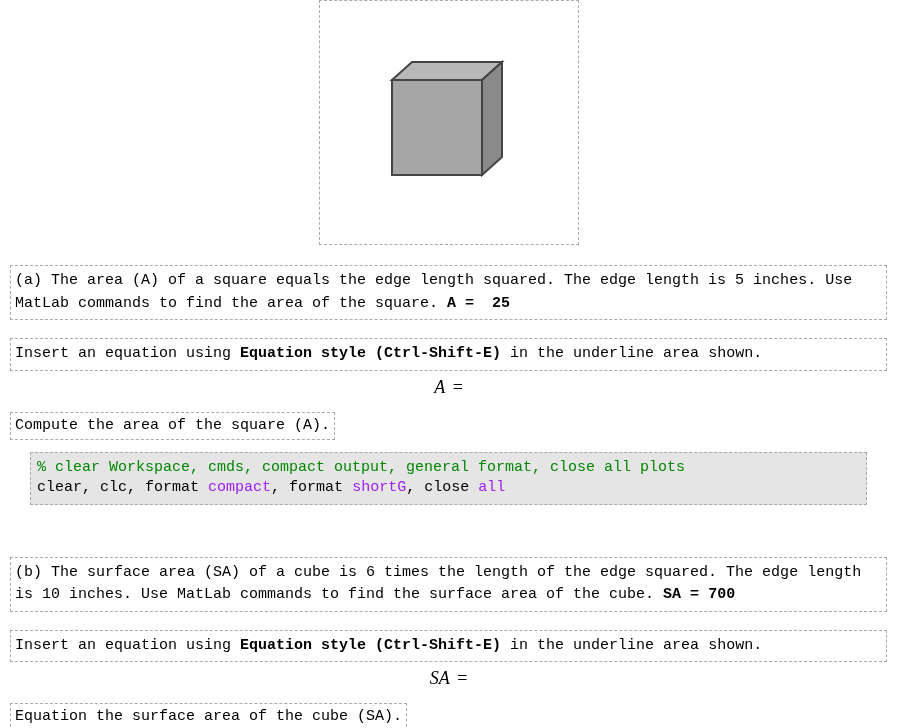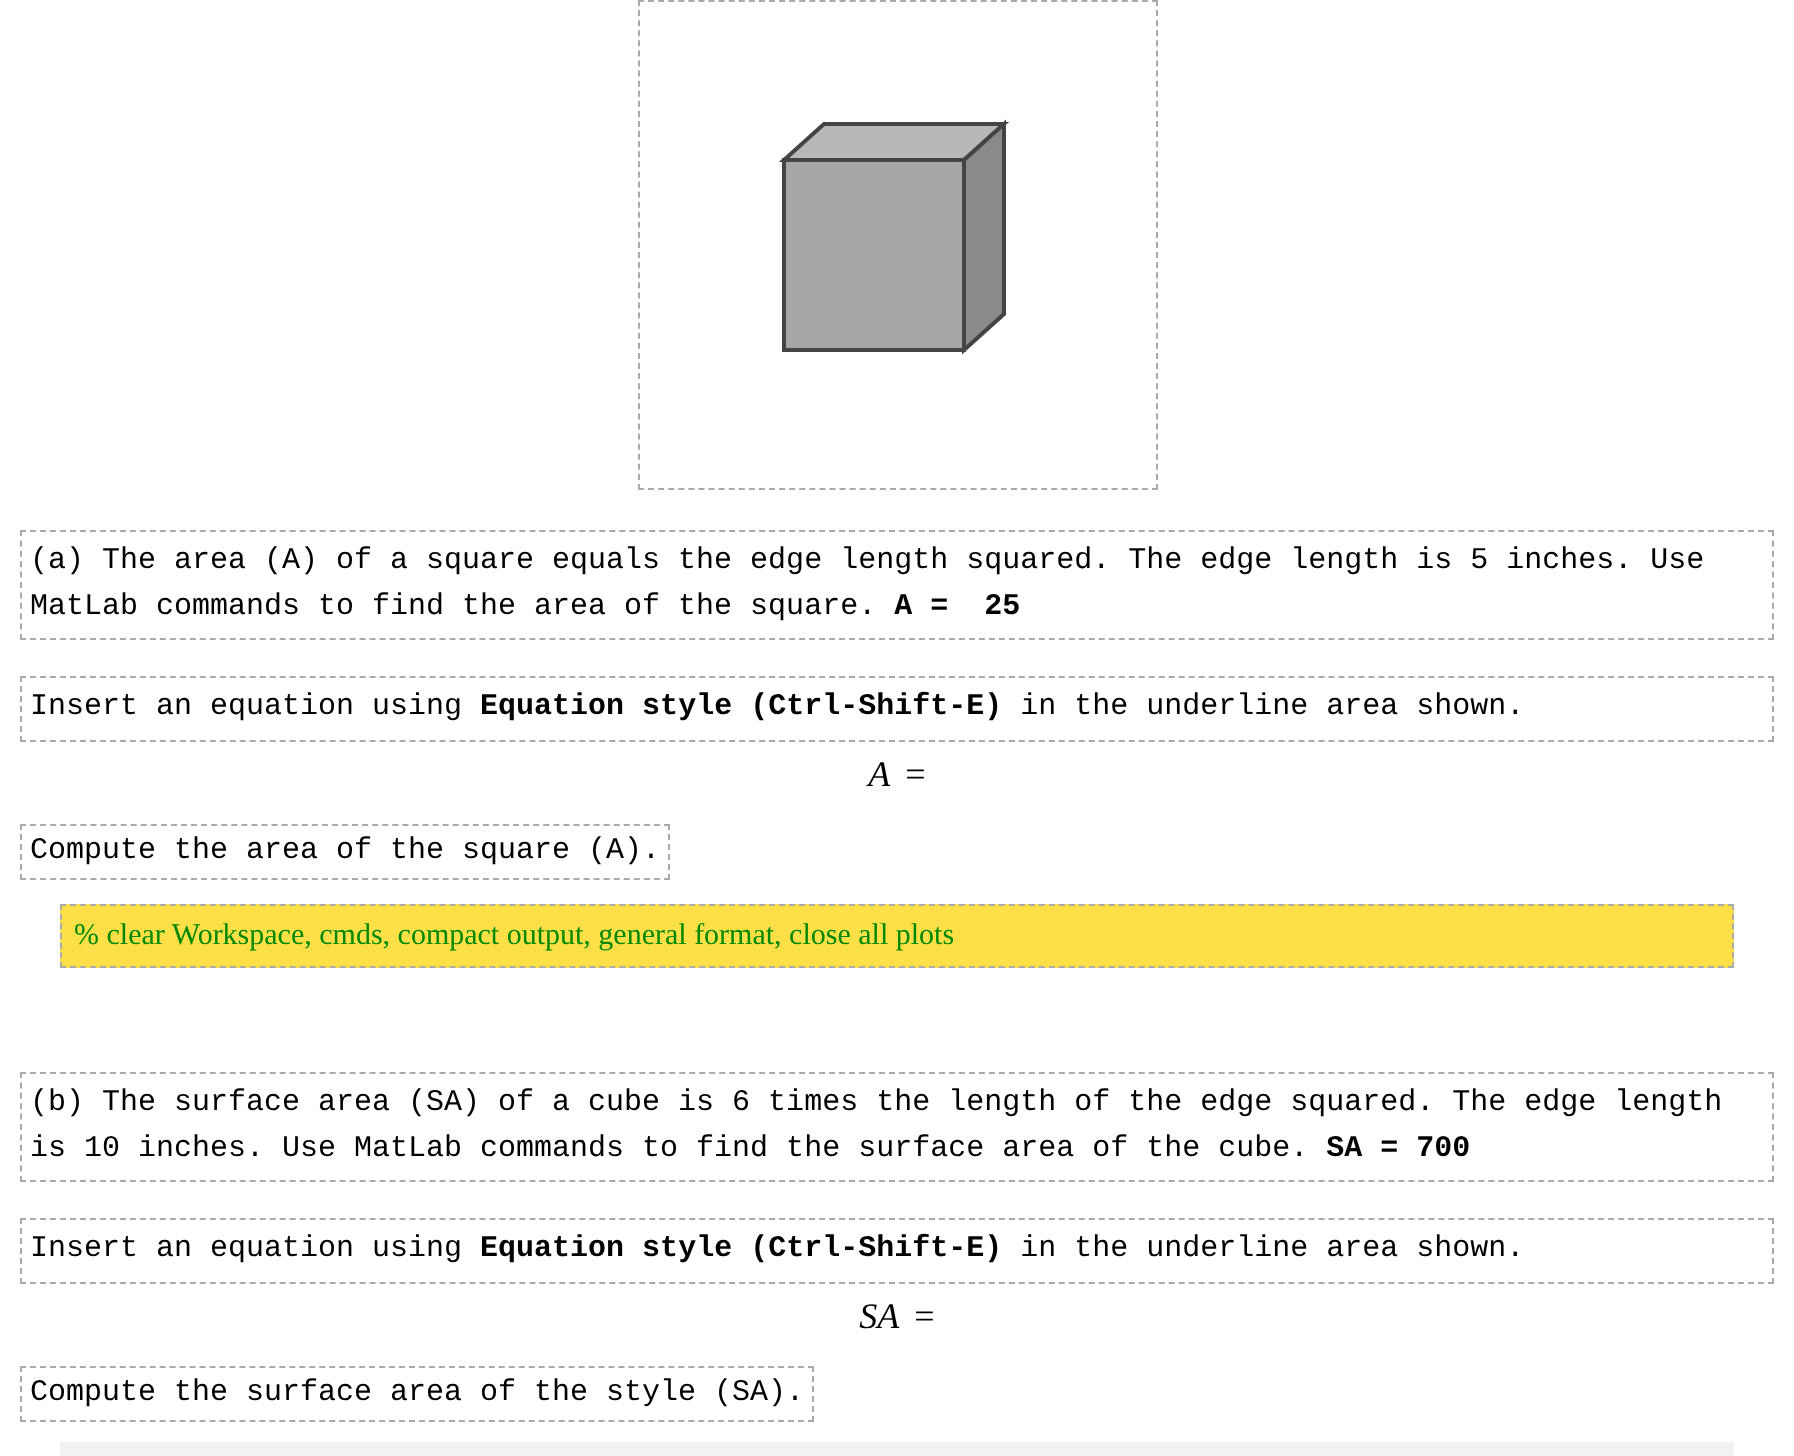--- a/index.html
+++ b/index.html
@@ -50,25 +50,25 @@
       margin: 6px 0 14px 0;
     }
     .equation-centered .eq-sign {
       font-style: normal;
       margin-left: 3px;
     }
     .bold {
       font-weight: bold;
     }
     .code-block {
-      background: #fde047;
+      background: #e5e5e5;
       border: 1px dashed #aaa;
       margin: 4px 30px 6px 30px;
       padding: 5px 6px;
-      font-family: Liberation Serif, serif;
+      font-family: Liberation Mono, monospace;
       font-size: 15px;
       line-height: 1.35;
       color: #000;
     }
     .code-comment {
       color: #008800;
     }
     .code-keyword {
       color: #a020f0;
     }
@@ -111,37 +111,40 @@
 <div class="equation-centered">
   <span>A</span><span class="eq-sign"> =</span>
 </div>
 
 <div class="text-block-compact">
   <span>Compute the area of the square (A).</span>
 </div>
 
 <div class="code-block">
   <div><span class="code-comment">% clear Workspace, cmds, compact output, general format, close all plots</span></div>
+  <div>
+    <span>clear, clc, </span><span>format</span><span> </span><span class="code-keyword">compact</span><span>, </span><span>format</span><span> </span><span class="code-keyword">shortG</span><span>, close </span><span class="code-keyword">all</span>
+  </div>
 </div>
 
 <div class="spacer"></div>
 
 
 <div class="text-block">
   <span>(b) The surface area (SA) of a cube is 6 times the length of the edge squared. The edge length is 10 inches. Use MatLab commands to find the surface area of the cube. </span><span class="bold">SA = </span><span class="bold">700</span>
 </div>
 
 <div class="text-block">
   <span>Insert an equation using </span><span class="bold">Equation style (Ctrl-Shift-E)</span><span> in the underline area shown.</span>
 </div>
 
 <div class="equation-centered">
   <span>SA</span><span class="eq-sign"> =</span>
 </div>
 
 <div class="text-block-compact">
-  <span>Compute the surface area of the style (SA).</span>
+  <span>Equation the surface area of the cube (SA).</span>
 </div>
 
 <div class="gray-empty-block"></div>
 
 
 
 
 </body></html>

